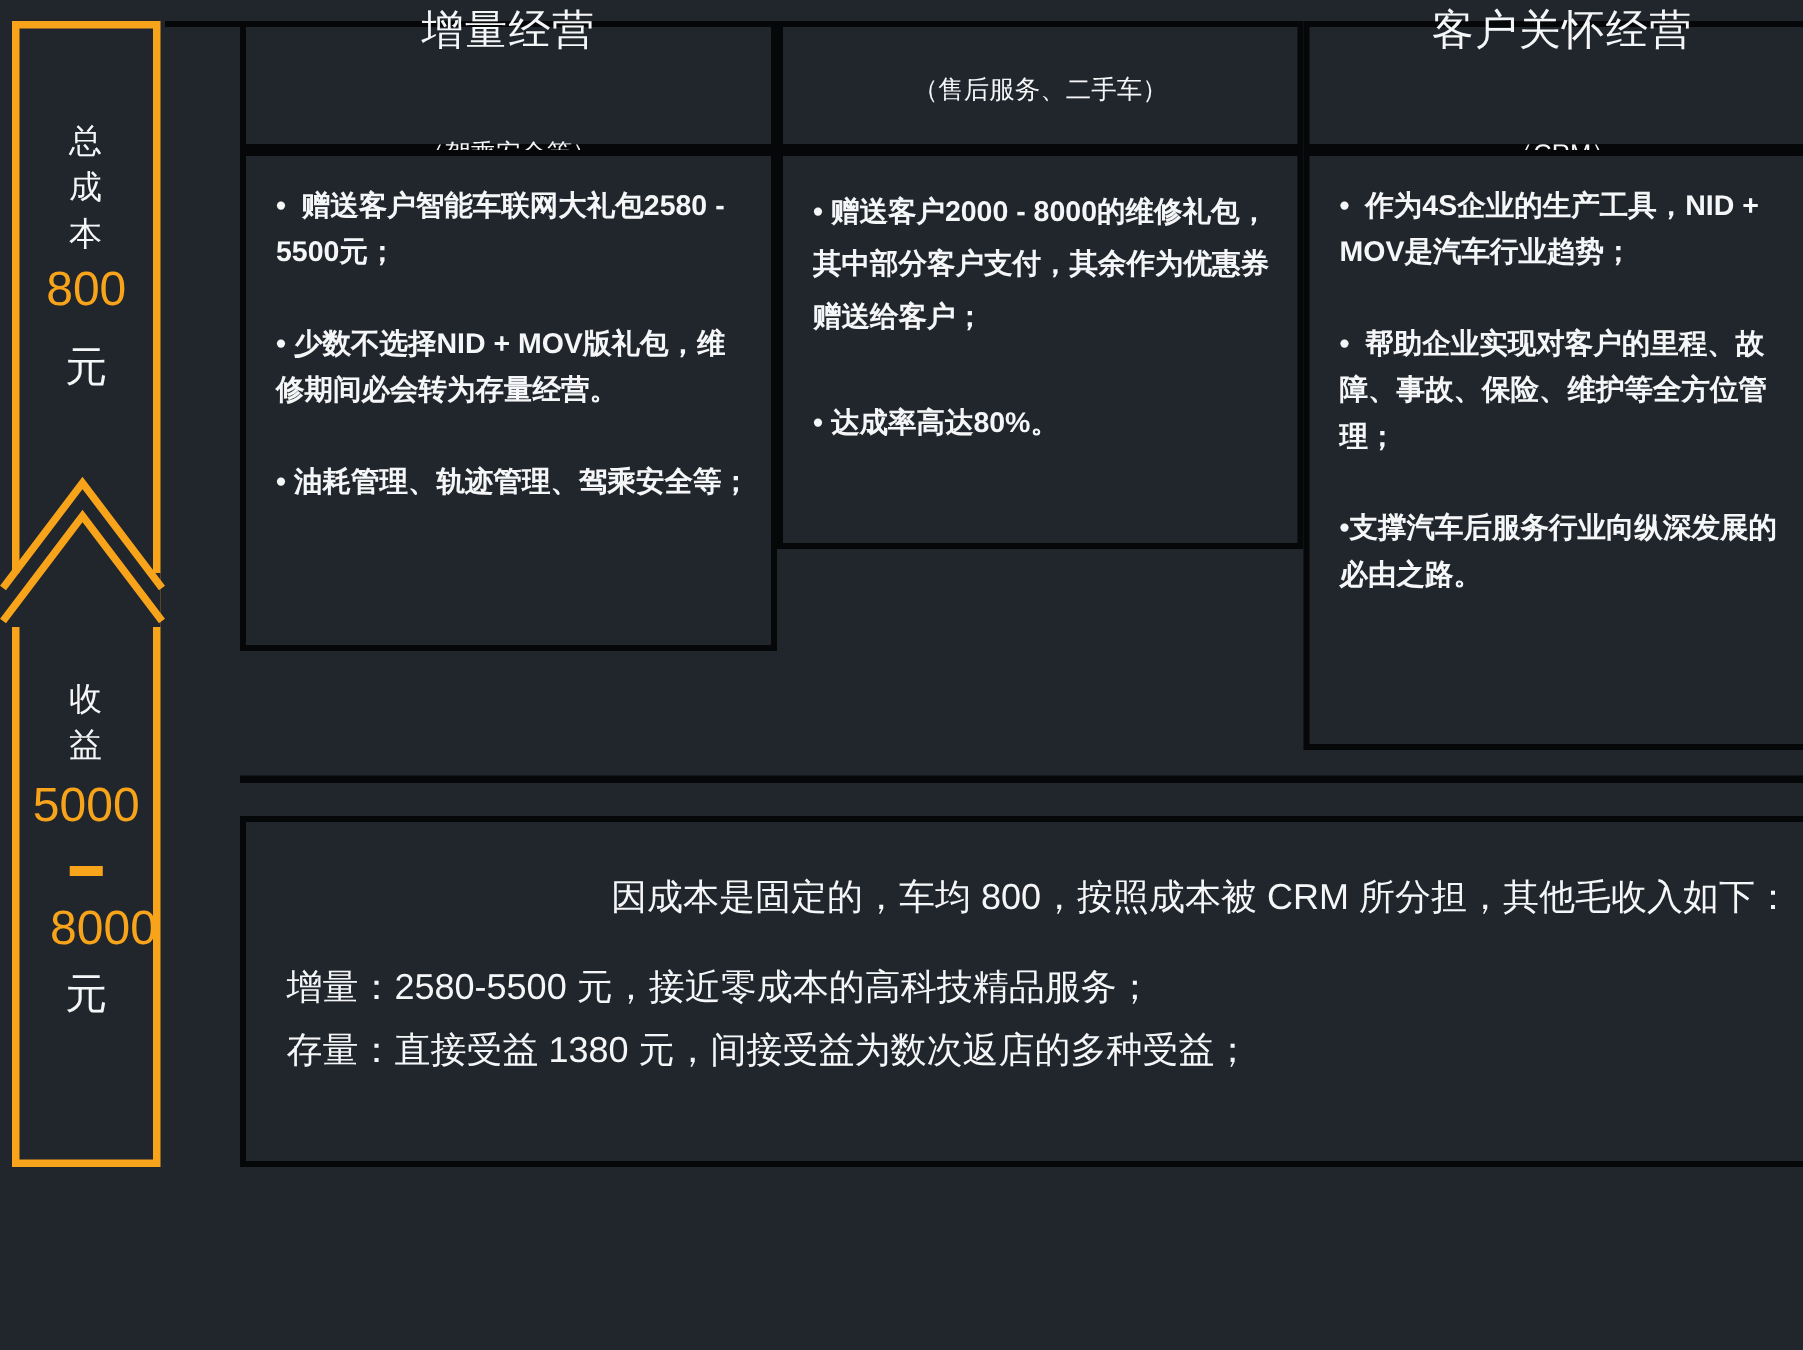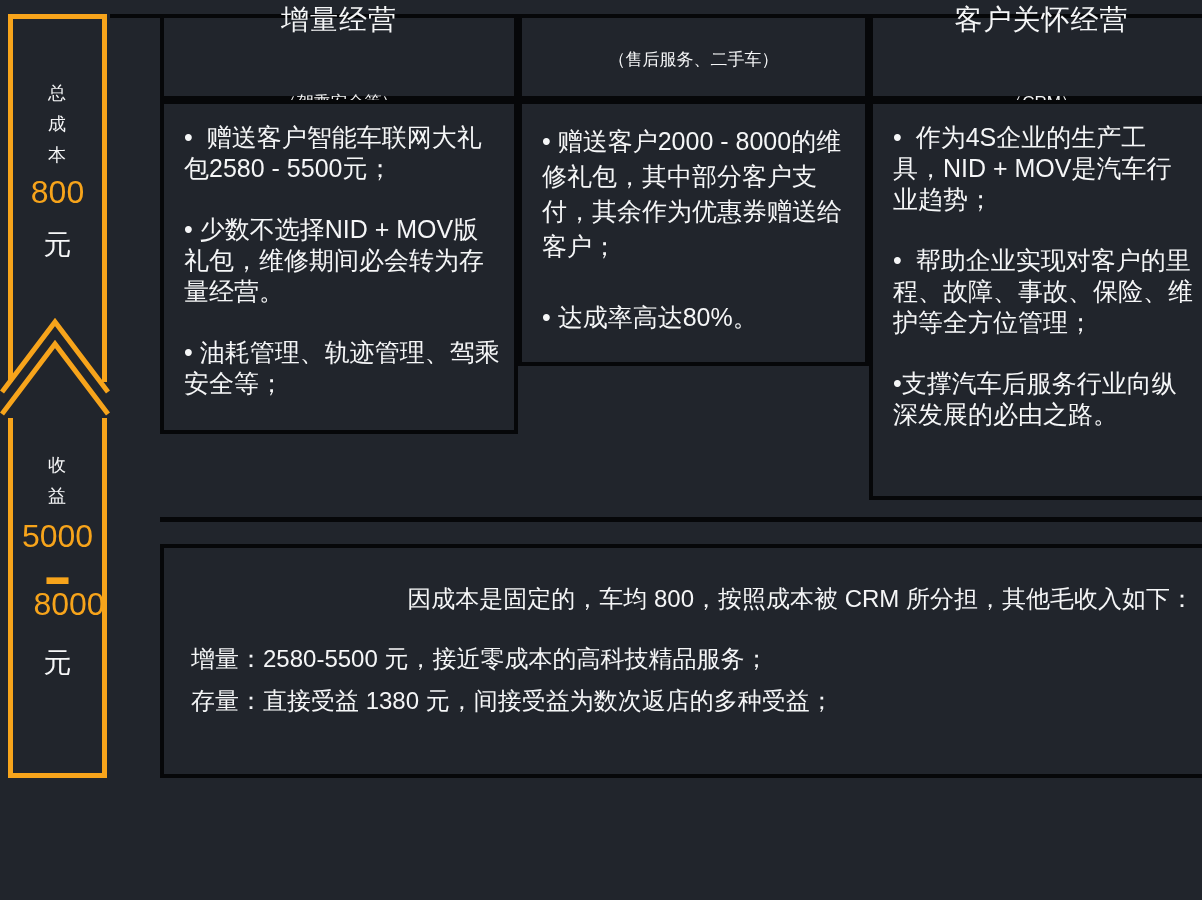--- a/index.html
+++ b/index.html
@@ -12,33 +12,33 @@
   .blackline { position:absolute; background:var(--line,#060709); }
   .panel {
     position:absolute; background:var(--bg,#21252C);
     border:4px solid var(--line,#060709);
   }
   
   .hdr { display:flex; flex-direction:column; align-items:center; justify-content:center; text-align:center;gap:48px; }
   .h-title { font-size:28px; letter-spacing:1px; }
   .h-sub { font-size:17px; margin-top:4px; }
   
-  .body-txt { padding:18px 14px 0 20px; font-size:25px; line-height:31px; }
+  .body-txt { padding:18px 14px 0 20px; font-size:19px; line-height:31px;font-weight:bold; }
   .body-txt p { margin:0 0 30px 0; }
   .body-txt.wide-lines { line-height:35px; padding-top:20px; }
   .body-txt.wide-lines p { margin-bottom:36px; }
   
   .summary { padding:34px 12px 0 27px; font-size:24px; line-height:33px; }
   .summary p { margin:0 0 9px 0; }
   .summary p.lead { margin-bottom:27px;text-align:right; }
   
   .sidebar { position:absolute; left:8px; top:14px; width:99px; height:764px; }
   .sidebar svg { position:absolute; left:0; top:0; overflow:visible; }
   .sb-item { position:absolute; width:100%; text-align:center; }
-  .sb-label { font-size:18px; line-height:31px; width:30px; left:34px; word-break:break-all; }
+  .sb-label { font-size:22px; line-height:31px; width:30px; left:34px; word-break:break-all; }
   .sb-num { font-size:32px; color:var(--accent,#F7A41B); }
   .sb-unit { font-size:28px; }
   .sb-dash { font-size:22px; color:var(--accent,#F7A41B); font-weight:bold; }
 </style>
 </head>
 <body>
 
 <div class="stage">
 
   <div class="blackline" style="left:110px; top:14px; width:1092px; height:4px;"></div>
@@ -50,21 +50,21 @@
       <rect x="92" y="368" width="7" height="36" fill="#21252C"></rect>
       <polyline points="-6,378 47,308 100,378" fill="none" stroke="#F7A41B" stroke-width="5"></polyline>
       <polyline points="-6,400 47,330 100,400" fill="none" stroke="#F7A41B" stroke-width="5"></polyline>
     </svg>
     <div class="sb-item sb-label" style="top:64px;">总成本</div>
     <div class="sb-item sb-num" style="top:160px;">800</div>
     <div class="sb-item sb-unit" style="top:212px;">元</div>
     <div class="sb-item sb-label" style="top:436px;">收益</div>
     <div class="sb-item sb-num" style="top:504px;">5000</div>
     <div class="sb-item sb-dash" style="top:550px;">▬</div>
-    <div class="sb-item sb-num" style="top:572px;padding-left:23px;">8000</div>
+    <div class="sb-item sb-num" style="top:586px;padding-left:23px;">8000</div>
     <div class="sb-item sb-unit" style="top:630px;">元</div>
   </div>
 
   <div class="panel hdr" style="left:160px; top:14px; width:358px; height:86px;">
     <div class="h-title">增量经营</div>
     <div class="h-sub">（驾乘安全等）</div>
   </div>
   <div class="panel body-txt" style="left:160px; top:100px; width:358px; height:334px;">
     <p>•&nbsp;&nbsp;赠送客户智能车联网大礼包2580 - 5500元；</p>
     <p>• 少数不选择NID + MOV版礼包，维修期间必会转为存量经营。</p>

